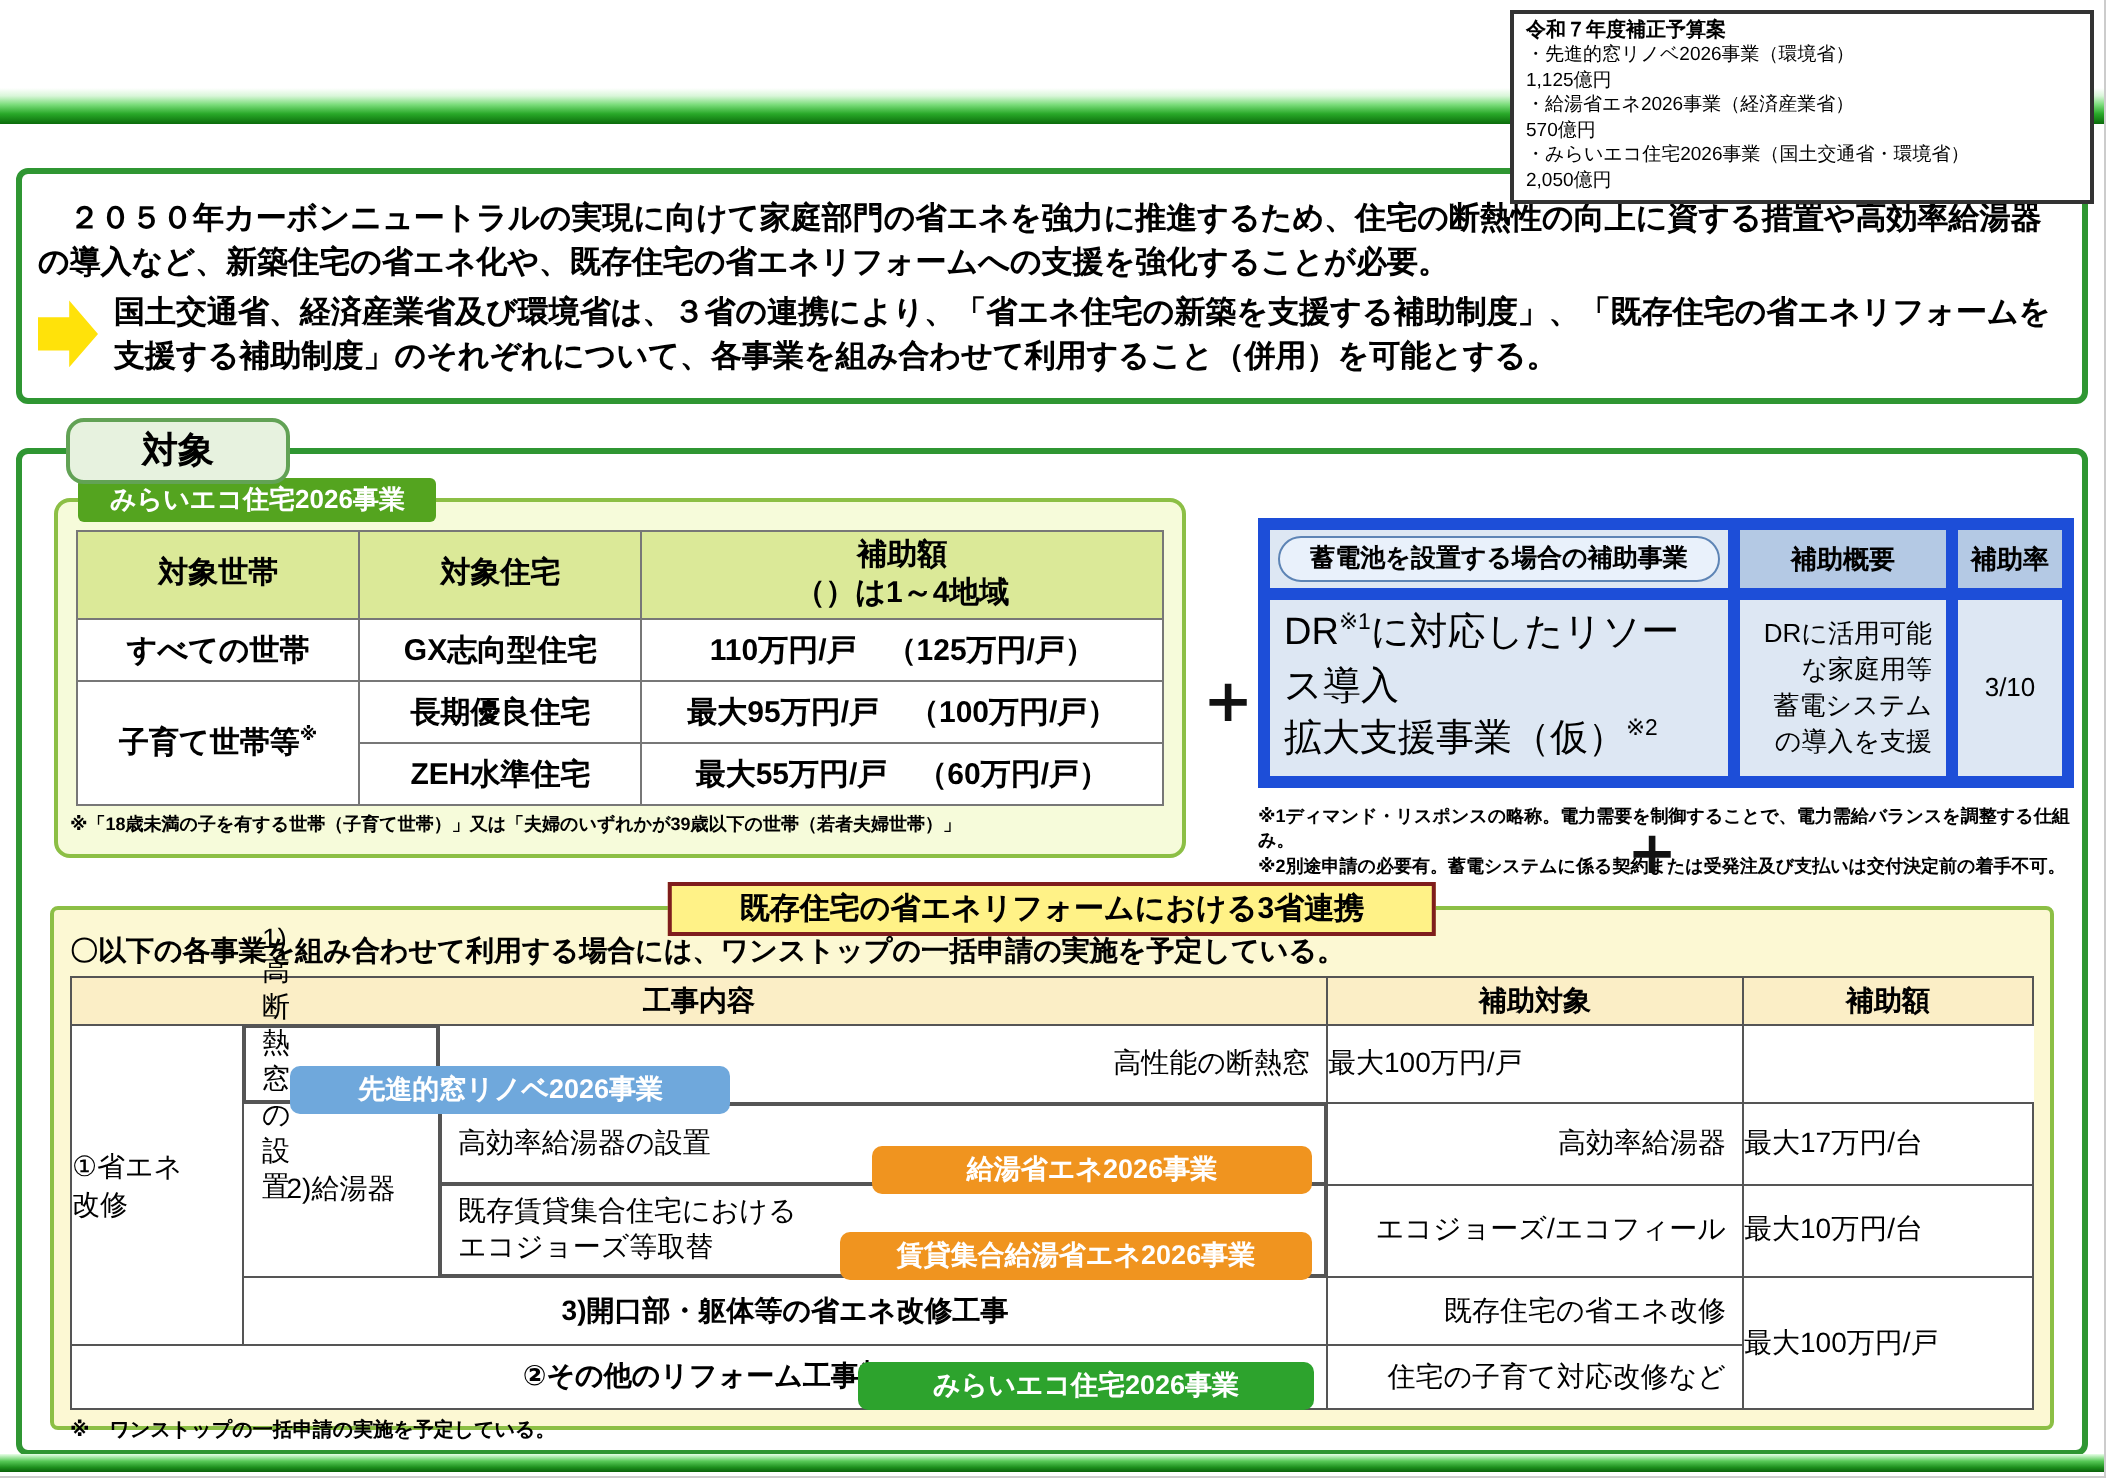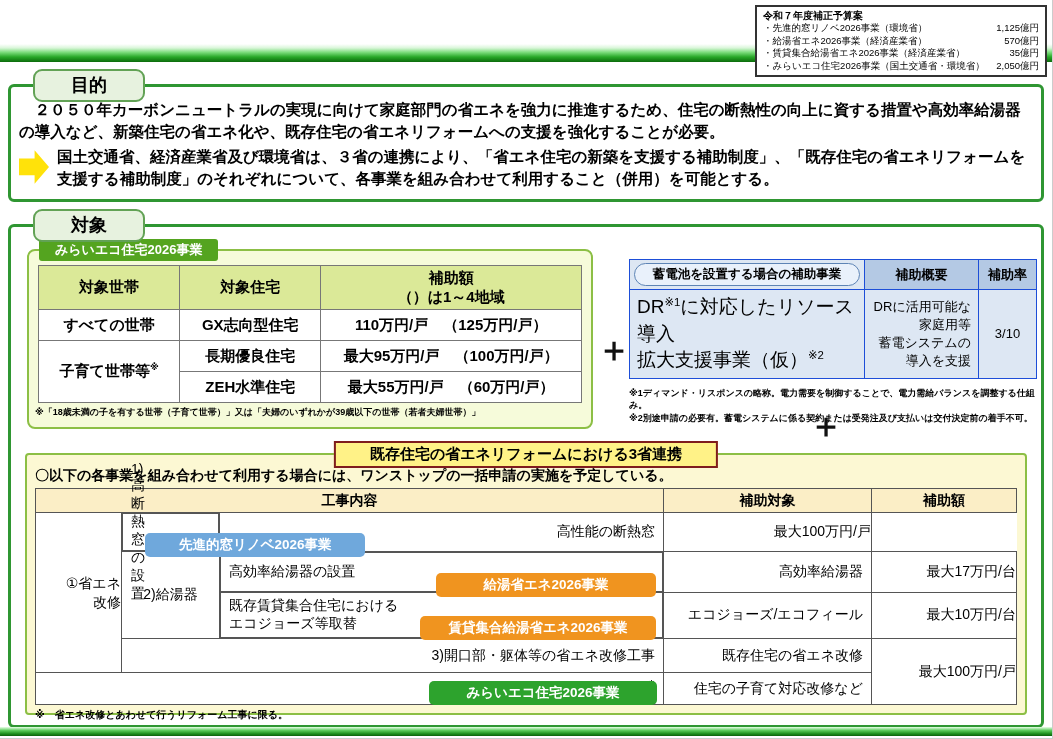--- a/index.html
+++ b/index.html
@@ -21,21 +21,21 @@
   .title-bar {
     position:absolute; left:0; top:44px; width:100%; height:18px;
     background:linear-gradient(to bottom,#ffffff 0%,#d9f6d9 22%,#7cdd7c 46%,#28a828 72%,#0b6b0b 100%);
   }
   .budget-box {
     position:absolute; top:5px; right:5px; width:292px; z-index:3;
     background:#fff; border:2px solid #333; padding:2px 6px 3px;
     font-size:9.5px; line-height:1.32; font-weight:bold;
   }
   .budget-heading { font-size:10px; }
-  .budget-row { display:flex; justify-content:space-between; font-weight:normal; }
+  .budget-row { display:flex; justify-content:space-between; font-weight:normal;flex-direction:column; }
 
   
   .frame {
     position:absolute; left:8px; right:8px;
     border:3px solid #2f9632; border-radius:6px; background:#fff;
   }
   .purpose-box { top:84px; height:118px; }
   .target-box  { top:224px; height:504px; }
   .tab {
     position:absolute; top:-18px; left:22px; width:112px; height:33px; z-index:2;
@@ -71,21 +71,21 @@
   .mirai-footnote { font-size:9px; font-weight:bold; margin:2px 6px 0; }
 
   
   .plus { position:absolute; font-size:34px; font-weight:bold; color:#111; }
   .plus1 { left:586px; top:100px; }
   .plus2 { left:798px; top:176px; }
 
   
   .battery-area { position:absolute; left:618px; top:32px; width:408px; }
   .battery-table { width:100%; border-collapse:collapse; font-size:13px; }
-  .battery-table th, .battery-table td { border:1px solid #1d4ed8; }
+  .battery-table th, .battery-table td { border:6px solid #1d4ed8; }
   .pill-cell { background:#dde7f3; padding:3px 4px; width:235px; }
   .pill {
     display:block; background:#e9f1fb; border:1px solid #5d84b5; border-radius:13px;
     font-weight:bold; font-size:12.5px; text-align:center; padding:2px 0;
   }
   .bat-hdr { background:#b4c9e4; font-weight:bold; font-size:13px; }
   .battery-table td { background:#dde7f3; height:80px; }
   .bat-name { text-align:left; padding:4px 7px; font-size:19px; line-height:1.4; }
   .bat-overview { text-align:right; padding:4px 7px; line-height:1.4; }
   .bat-rate { text-align:center; width:58px; }
@@ -101,26 +101,26 @@
     background:#fff287; border:2px solid #7f1d1d; font-size:15px; font-weight:bold;
     padding:2px 34px; white-space:nowrap;
   }
   .reform-intro { padding:12px 8px 0; font-size:14px; font-weight:bold; }
   .reform-table-wrap { position:relative; margin:3px 8px 0; }
   .reform-table { width:100%; border-collapse:collapse; font-size:14px; background:#fff; table-layout:fixed; }
   .reform-table th, .reform-table td { border:1px solid #555; }
   .reform-table th { background:#fbeec6; height:24px; font-weight:bold; }
   .r1 td { height:38px; } .r2 td { height:40px; } .r3 td { height:46px; }
   .r4 td { height:34px; } .r5 td { height:32px; }
-  .cat { text-align:right; line-height:1.3;padding-left:25px; }
+  .cat { text-align:left; line-height:1.3; }
   .sub { text-align:center; }
-  .work { text-align:right; padding:2px 8px; }
+  .work { text-align:center; padding:2px 8px;font-weight:bold; }
   .work-flex { display:flex; justify-content:space-between; align-items:center; padding:2px 6px 2px 8px; }
   .tgt { text-align:right; padding:2px 8px; }
-  .amt { text-align:right; }
+  .amt { text-align:left; }
   .badge {
     display:inline-block; flex:none; width:220px; text-align:center; color:#fff;
     font-weight:bold; font-size:13.5px; padding:3px 0; border-radius:5px;margin-top:25px;
   }
   .badge.blue { background:#6fa8dc; }
   .badge.orange { background:#f0941f; }
   .badge.wide { width:236px; }
   .badge.green { background:#2da32d; }
   .badge.floating { position:absolute; left:394px; top:168px; width:228px; z-index:2; }
   .reform-footnote { padding:3px 8px 0; font-size:10px; font-weight:bold; }
@@ -141,31 +141,26 @@
     <div class="budget-heading">令和７年度補正予算案</div>
     <div class="budget-row">
       <span>・先進的窓リノベ2026事業（環境省）</span>
       <span>1,125億円</span>
     </div>
     <div class="budget-row">
       <span>・給湯省エネ2026事業（経済産業省）</span>
       <span>570億円</span>
     </div>
     <div class="budget-row">
-      <span>・賃貸集合給湯省エネ2026事業（経済産業省）</span>
-      <span>35億円</span>
-    </div>
-    <div class="budget-row">
       <span>・みらいエコ住宅2026事業（国土交通省・環境省）</span>
       <span>2,050億円</span>
     </div>
   </div>
 
   <section class="frame purpose-box">
-    <div class="tab">目的</div>
     <div class="purpose-content">
       <p>　２０５０年カーボンニュートラルの実現に向けて家庭部門の省エネを強力に推進するため、住宅の断熱性の向上に資する措置や高効率給湯器の導入など、新築住宅の省エネ化や、既存住宅の省エネリフォームへの支援を強化することが必要。</p>
       <div class="para2-row">
         <div class="yellow-arrow"></div>
         <p>国土交通省、経済産業省及び環境省は、３省の連携により、「省エネ住宅の新築を支援する補助制度」、「既存住宅の省エネリフォームを支援する補助制度」のそれぞれについて、各事業を組み合わせて利用すること（併用）を可能とする。</p>
       </div>
     </div>
   </section>
 
   <section class="frame target-box">
@@ -288,18 +283,18 @@
             <td rowspan="2" class="amt">最大100万円/戸</td>
           </tr>
           <tr class="r5">
             <td colspan="3" class="work"><span>②その他のリフォーム工事</span><sup>※</sup></td>
             <td class="tgt">住宅の子育て対応改修など</td>
           </tr>
         </tbody>
           </table>
         <span class="badge green floating">みらいエコ住宅2026事業</span>
       </div>
-      <div class="reform-footnote">※　省エネ改修とあわせて行うリフォーム工事に限る。</div>
+      <div class="reform-footnote">※　ワンストップの一括申請の実施を予定している。</div>
     </div>
   </section>
 
   <div class="bottom-bar"></div>
 </div>
 
 </body></html>

